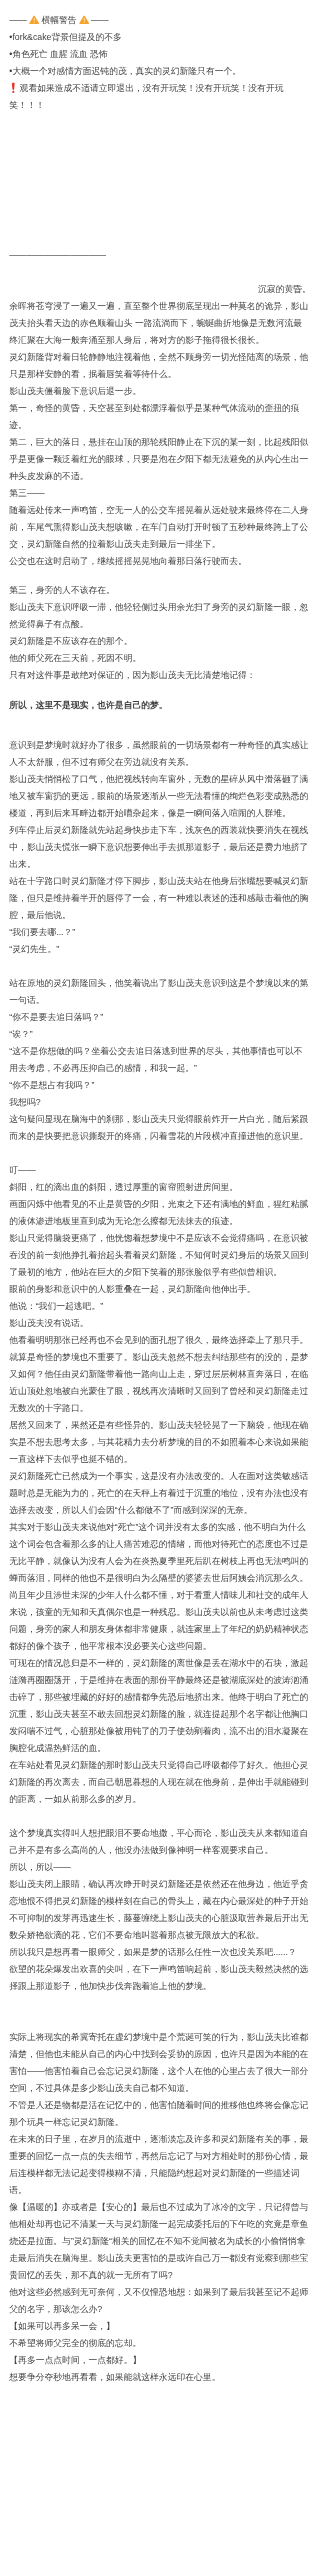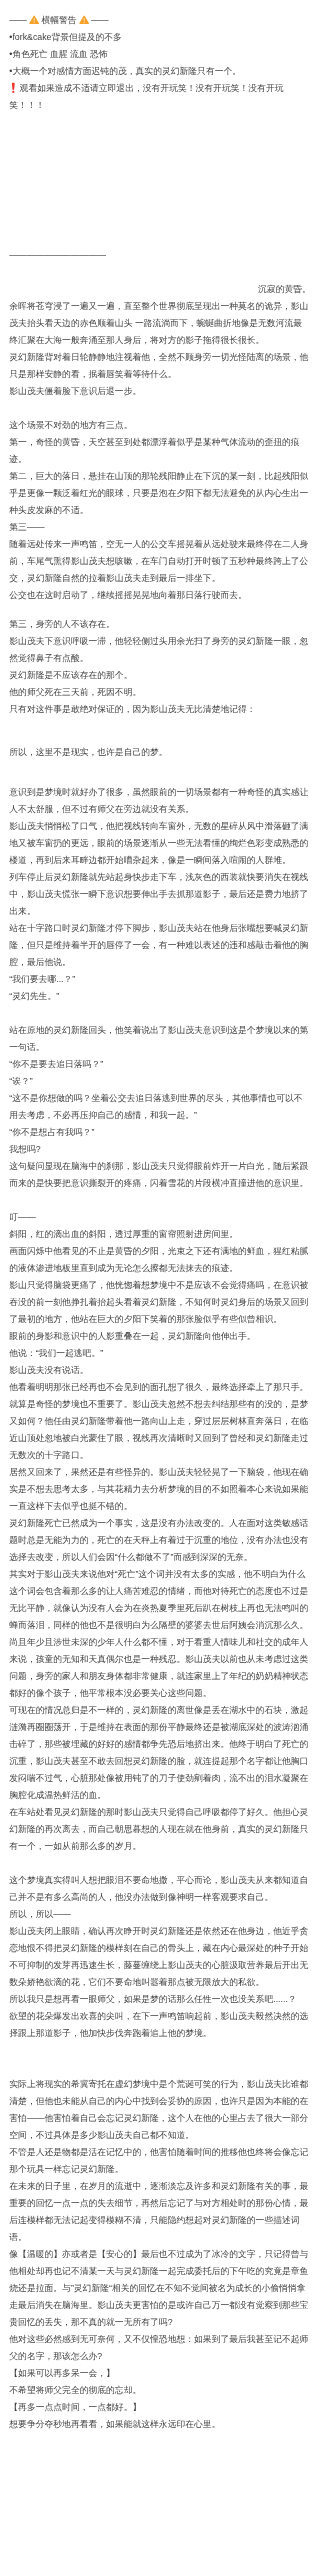--- a/index.html
+++ b/index.html
@@ -56,32 +56,31 @@
       </p>
     </header>
 
     <p class="divider">———————————</p>
 
     <div id="story">
         <p style="margin-top: 17px; text-align: right;">沉寂的黄昏。</p>
         <p>余晖将苍穹浸了一遍又一遍，直至整个世界彻底呈现出一种莫名的诡异，影山茂夫抬头看天边的赤色顺着山头 一路流淌而下，蜿蜒曲折地像是无数河流最终汇聚在大海一般奔涌至那人身后，将对方的影子拖得很长很长。</p>
         <p>灵幻新隆背对着日轮静静地注视着他，全然不顾身旁一切光怪陆离的场景，他只是那样安静的看，抿着唇笑着等待什么。</p>
         <p>影山茂夫僵着脸下意识后退一步。</p>
-        <p style="margin-top: 17px;">这个场景不对劲的地方有三点。</p>
         <p>第一，奇怪的黄昏，天空甚至到处都漂浮着似乎是某种气体流动的歪扭的痕迹。</p>
         <p>第二，巨大的落日，悬挂在山顶的那轮残阳静止在下沉的某一刻，比起残阳似乎是更像一颗泛着红光的眼球，只要是泡在夕阳下都无法避免的从内心生出一种头皮发麻的不适。</p>
         <p>第三——</p>
         <p>随着远处传来一声鸣笛，空无一人的公交车摇晃着从远处驶来最终停在二人身前，车尾气熏得影山茂夫想咳嗽，在车门自动打开时顿了五秒种最终跨上了公交，灵幻新隆自然的拉着影山茂夫走到最后一排坐下。</p>
         <p>公交也在这时启动了，继续摇摇晃晃地向着那日落行驶而去。</p>
         <p style="margin-top: 12px;">第三，身旁的人不该存在。</p>
         <p>影山茂夫下意识呼吸一滞，他轻轻侧过头用余光扫了身旁的灵幻新隆一眼，忽然觉得鼻子有点酸。</p>
         <p>灵幻新隆是不应该存在的那个。</p>
         <p>他的师父死在三天前，死因不明。</p>
         <p>只有对这件事是敢绝对保证的，因为影山茂夫无比清楚地记得：</p>
-        <p style="margin-top: 26px;">所以，这里不是现实，也许是自己的梦。</p>
+        <p style="margin-top: 13px; font-weight: bold;">所以，这里不是现实，也许是自己的梦。</p>
         <p style="margin-top: 23px;">意识到是梦境时就好办了很多，虽然眼前的一切场景都有一种奇怪的真实感让人不太舒服，但不过有师父在旁边就没有关系。</p>
         <p>影山茂夫悄悄松了口气，他把视线转向车窗外，无数的星碎从风中滑落砸了满地又被车窗扔的更远，眼前的场景逐渐从一些无法看懂的绚烂色彩变成熟悉的楼道，再到后来耳畔边都开始嘈杂起来，像是一瞬间落入喧闹的人群堆。</p>
         <p>列车停止后灵幻新隆就先站起身快步走下车，浅灰色的西装就快要消失在视线中，影山茂夫慌张一瞬下意识想要伸出手去抓那道影子，最后还是费力地挤了出来。</p>
         <p>站在十字路口时灵幻新隆才停下脚步，影山茂夫站在他身后张嘴想要喊灵幻新隆，但只是维持着半开的唇停了一会，有一种难以表述的违和感敲击着他的胸腔，最后他说。</p>
         <p>“我们要去哪...？”</p>
         <p>“灵幻先生。”</p>
         <p style="margin-top: 17px;">站在原地的灵幻新隆回头，他笑着说出了影山茂夫意识到这是个梦境以来的第一句话。</p>
         <p>“你不是要去追日落吗？”</p>
         <p>“诶？”</p>
         <p>“这不是你想做的吗？坐着公交去追日落逃到世界的尽头，其他事情也可以不用去考虑，不必再压抑自己的感情，和我一起。”</p>
@@ -95,21 +94,21 @@
         <p>眼前的身影和意识中的人影重叠在一起，灵幻新隆向他伸出手。</p>
         <p>他说：“我们一起逃吧。”</p>
         <p style="">影山茂夫没有说话。</p>
         <p>他看着明明那张已经再也不会见到的面孔想了很久，最终选择牵上了那只手。</p>
         <p>就算是奇怪的梦境也不重要了。影山茂夫忽然不想去纠结那些有的没的，是梦又如何？他任由灵幻新隆带着他一路向山上走，穿过层层树林直奔落日，在临近山顶处忽地被白光蒙住了眼，视线再次清晰时又回到了曾经和灵幻新隆走过无数次的十字路口。</p>
         <p>居然又回来了，果然还是有些怪异的。影山茂夫轻轻晃了一下脑袋，他现在确实是不想去思考太多，与其花精力去分析梦境的目的不如照着本心来说如果能一直这样下去似乎也挺不错的。</p>
         <p>灵幻新隆死亡已然成为一个事实，这是没有办法改变的。人在面对这类敏感话题时总是无能为力的，死亡的在天秤上有着过于沉重的地位，没有办法也没有选择去改变，所以人们会因“什么都做不了”而感到深深的无奈。</p>
         <p>其实对于影山茂夫来说他对“死亡”这个词并没有太多的实感，他不明白为什么这个词会包含着那么多的让人痛苦难忍的情绪，而他对待死亡的态度也不过是无比平静，就像认为没有人会为在炎热夏季里死后趴在树枝上再也无法鸣叫的蝉而落泪，同样的他也不是很明白为么隔壁的婆婆去世后阿姨会消沉那么久。</p>
         <p>尚且年少且涉世未深的少年人什么都不懂，对于看重人情味儿和社交的成年人来说，孩童的无知和天真偶尔也是一种残忍。影山茂夫以前也从未考虑过这类问题，身旁的家人和朋友身体都非常健康，就连家里上了年纪的奶奶精神状态都好的像个孩子，他平常根本没必要关心这些问题。</p>
         <p>可现在的情况总归是不一样的，灵幻新隆的离世像是丢在湖水中的石块，激起涟漪再圈圈荡开，于是维持在表面的那份平静最终还是被湖底深处的波涛汹涌击碎了，那些被埋藏的好好的感情都争先恐后地挤出来。他终于明白了死亡的沉重，影山茂夫甚至不敢去回想灵幻新隆的脸，就连提起那个名字都让他胸口发闷喘不过气，心脏那处像被用钝了的刀子使劲剜着肉，流不出的泪水凝聚在胸腔化成温热鲜活的血。</p>
-        <p>在车站处看见灵幻新隆的那时影山茂夫只觉得自己呼吸都停了好久。他担心灵幻新隆的再次离去，而自己朝思暮想的人现在就在他身前，真实的灵幻新隆只有一个，一如从前那么多的岁月。</p>
+        <p>在车站处看见灵幻新隆的那时影山茂夫只觉得自己呼吸都停了好久。他担心灵幻新隆的再次离去，而自己朝思暮想的人现在就在他身前，是伸出手就能碰到的距离，一如从前那么多的岁月。</p>
         <p style="margin-top: 17px;">这个梦境真实得叫人想把眼泪不要命地撒，平心而论，影山茂夫从来都知道自己并不是有多么高尚的人，他没办法做到像神明一样客观要求自己。</p>
         <p>所以，所以——</p>
         <p>影山茂夫闭上眼睛，确认再次睁开时灵幻新隆还是依然还在他身边，他近乎贪恋地恨不得把灵幻新隆的模样刻在自己的骨头上，藏在内心最深处的种子开始不可抑制的发芽再迅速生长，藤蔓缠绕上影山茂夫的心脏汲取营养最后开出无数朵娇艳欲滴的花，它们不要命地叫嚣着那点被无限放大的私欲。</p>
         <p>所以我只是想再看一眼师父，如果是梦的话那么任性一次也没关系吧......？</p>
         <p>欲望的花朵爆发出欢喜的尖叫，在下一声鸣笛响起前，影山茂夫毅然决然的选择跟上那道影子，他加快步伐奔跑着追上他的梦境。</p>
         <p style="margin-top: 34px;">实际上将现实的希冀寄托在虚幻梦境中是个荒诞可笑的行为，影山茂夫比谁都清楚，但他也未能从自己的内心中找到会妥协的原因，也许只是因为本能的在害怕——他害怕着自己会忘记灵幻新隆，这个人在他的心里占去了很大一部分空间，不过具体是多少影山茂夫自己都不知道。</p>
         <p>不管是人还是物都是活在记忆中的，他害怕随着时间的推移他也终将会像忘记那个玩具一样忘记灵幻新隆。</p>
         <p>在未来的日子里，在岁月的流逝中，逐渐淡忘及许多和灵幻新隆有关的事，最重要的回忆一点一点的失去细节，再然后忘记了与对方相处时的那份心情，最后连模样都无法记起变得模糊不清，只能隐约想起对灵幻新隆的一些描述词语。</p>
         <p>像【温暖的】亦或者是【安心的】最后也不过成为了冰冷的文字，只记得曾与他相处却再也记不清某一天与灵幻新隆一起完成委托后的下午吃的究竟是章鱼烧还是拉面。与”灵幻新隆“相关的回忆在不知不觉间被名为成长的小偷悄悄拿走最后消失在脑海里。影山茂夫更害怕的是或许自己万一都没有觉察到那些宝贵回忆的丢失，那不真的就一无所有了吗?</p>
         <p>他对这些必然感到无可奈何，又不仅惶恐地想：如果到了最后我甚至记不起师父的名字，那该怎么办?</p>

